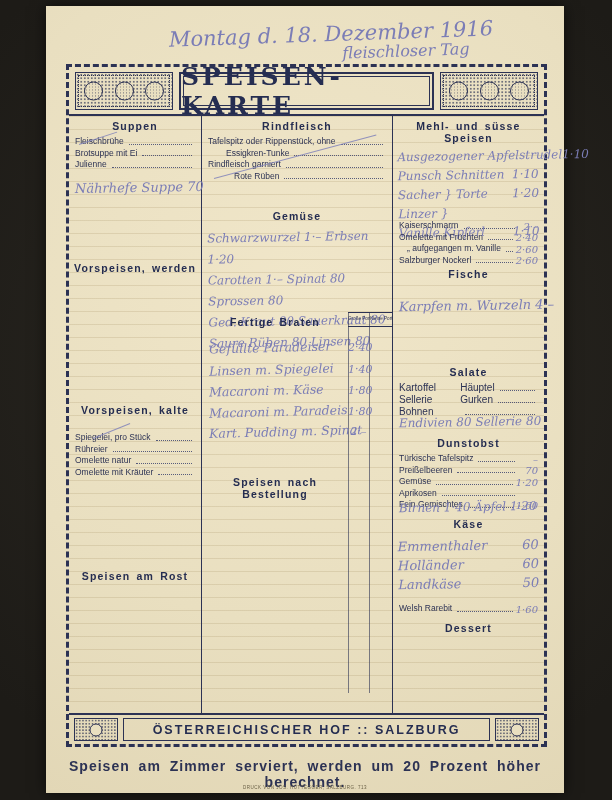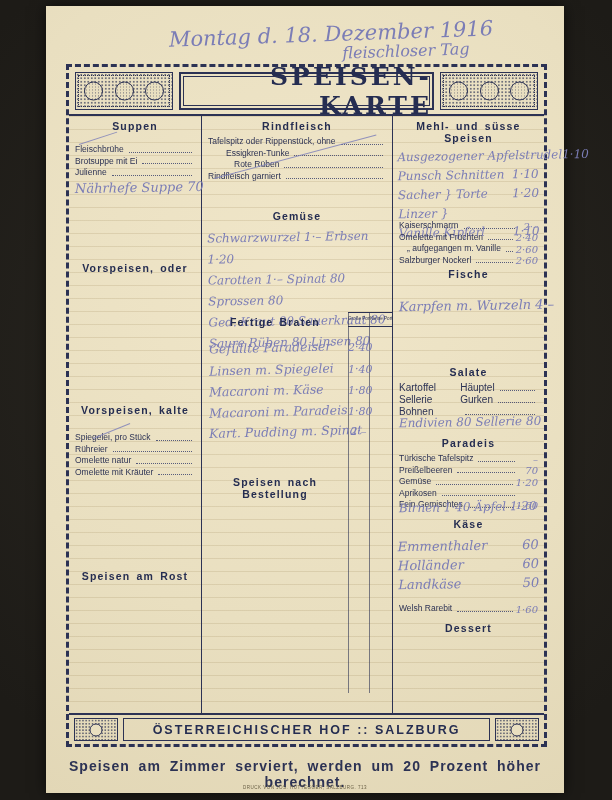--- a/index.html
+++ b/index.html
@@ -17,21 +17,21 @@
   .frame{position:absolute;left:20px;right:17px;top:58px;bottom:46px;border:3px dashed #2c3254;display:flex;flex-direction:column;}
   .head-row{display:flex;gap:6px;padding:5px 6px 4px 6px;height:38px;align-items:stretch;}
   .orn{width:96px;position:relative;border:1px solid #2c3254;
     background-image:radial-gradient(circle, rgba(44,50,84,.65) .7px, transparent 1px);background-size:3.5px 3.5px;}
   .orn::before{content:"";position:absolute;inset:2px;border:1px dotted #2c3254;}
   .orn i{position:absolute;top:50%;width:17px;height:17px;border:1.4px solid #2c3254;border-radius:50%;transform:translateY(-50%);
     background:radial-gradient(circle, rgba(44,50,84,.5) .6px, #e9dfc0 1px);background-size:3px 3px;}
   .orn i.c1{left:8px}.orn i.c2{left:50%;margin-left:-9px}.orn i.c3{right:8px}
   .title-box{flex:1;position:relative;border:2px solid #2c3254;display:flex;align-items:center;justify-content:center;}
   .title-box::before{content:"";position:absolute;inset:2px;border:1px solid #2c3254;}
-  .title-text{font-family:"DejaVu Serif",serif;font-weight:bold;font-size:25px;letter-spacing:3px;color:#252d51;text-align:right;}
+  .title-text{font-family:"DejaVu Serif",serif;font-weight:bold;font-size:25px;letter-spacing:3px;color:#252d51;}
   .cols{flex:1;display:flex;border-top:2px solid #2c3254;border-bottom:2px solid #2c3254;
     background:repeating-linear-gradient(to bottom, rgba(135,110,60,.16) 0 1px, transparent 1px 13px);}
   .col{position:relative;}
   .col-left{width:132px;border-right:1.5px solid #2c3254;}
   .col-mid{width:190px;border-right:1.5px solid #2c3254;}
   .col-right{flex:1;}
   .sec{position:absolute;left:0;right:0;}
   h3{margin:0;text-align:center;font-size:10.5px;font-weight:bold;letter-spacing:1.2px;color:#252d51;word-spacing:2px;}
   .prow{display:flex;align-items:flex-end;padding:0 6px;font-size:8.5px;line-height:11.5px;color:#2c3254;}
   .lead{flex:1;height:0;border-bottom:1.6px dotted #3e4570;margin:0 3px 3px 5px;opacity:.85;}
@@ -88,39 +88,39 @@
             <i class="c2"></i>
             <i class="c3"></i>
           </div>
       </div>
 
       <div class="cols">
 
         <div class="col col-left">
           <div class="sec" style="top:4px">
             <h3>Suppen</h3>
-            <div style="margin-top:12px">
+            <div style="margin-top:4px">
               <div class="prow">
                   <span>Fleischbrühe</span>
                   <span class="lead"></span>
                 </div>
               <div class="prow">
                   <span>Brotsuppe mit Ei</span>
                   <span class="lead"></span>
                 </div>
               <div class="prow">
                   <span>Julienne</span>
                   <span class="lead"></span>
                 </div>
             </div>
           </div>
           <div class="slash" style="top:28px;left:10px;width:40px;transform:rotate(-18deg)"></div>
           <div class="handline hw" style="top:64px;font-size:13px">Nährhefe Suppe 70</div>
           <div class="sec" style="top:146px">
-            <h3>Vorspeisen, oder</h3>
+            <h3>Vorspeisen, werden</h3>
           </div>
           <div class="sec" style="top:288px">
             <h3>Vorspeisen, kalte</h3>
             <div style="margin-top:16px">
               <div class="prow">
                   <span>Spiegelei, pro Stück</span>
                   <span class="lead"></span>
                 </div>
               <div class="prow">
                   <span>Rühreier</span>
@@ -147,26 +147,26 @@
             <h3>Rindfleisch</h3>
             <div style="margin-top:4px">
               <div class="prow">
                   <span>Tafelspitz oder Rippenstück, ohne</span>
                   <span class="lead"></span>
                 </div>
               <div class="prow" style="padding-left:24px">
                   <span>Essigkren-Tunke</span>
                   <span class="lead"></span>
                 </div>
+              <div class="prow">
+                  <span>Rindfleisch garniert</span>
+                  <span class="lead"></span>
+                </div>
               <div class="prow" style="padding-left:32px">
                   <span>Rote Rüben</span>
-                  <span class="lead"></span>
-                </div>
-              <div class="prow">
-                  <span>Rindfleisch garniert</span>
                   <span class="lead"></span>
                 </div>
             </div>
           </div>
           <div class="slash" style="top:62px;left:12px;width:168px;transform:rotate(-15deg)"></div>
 
           <div class="sec" style="top:94px">
             <h3>Gemüse</h3>
             <div class="hw" style="margin:5px 4px 0 6px;font-size:12px;line-height:21px;transform:rotate(-1deg)">
               <div>Schwarzwurzel 1·–  Erbsen 1·20</div>
@@ -285,21 +285,21 @@
               <div class="pairrow">
                   <span class="pa">Bohnen</span>
                   <span></span>
                   <span class="lead"></span>
                 </div>
             </div>
           </div>
           <div class="handline hw" style="top:299px">Endivien 80  Sellerie 80</div>
 
           <div class="sec" style="top:321px">
-            <h3>Paradeis</h3>
+            <h3>Dunstobst</h3>
             <div style="margin-top:4px">
               <div class="prow">
                   <span>Türkische Tafelspitz</span>
                   <span class="lead"></span>
                   <span class="pprice">–</span>
                 </div>
               <div class="prow">
                   <span>Preißelbeeren</span>
                   <span class="lead"></span>
                   <span class="pprice">70</span>

